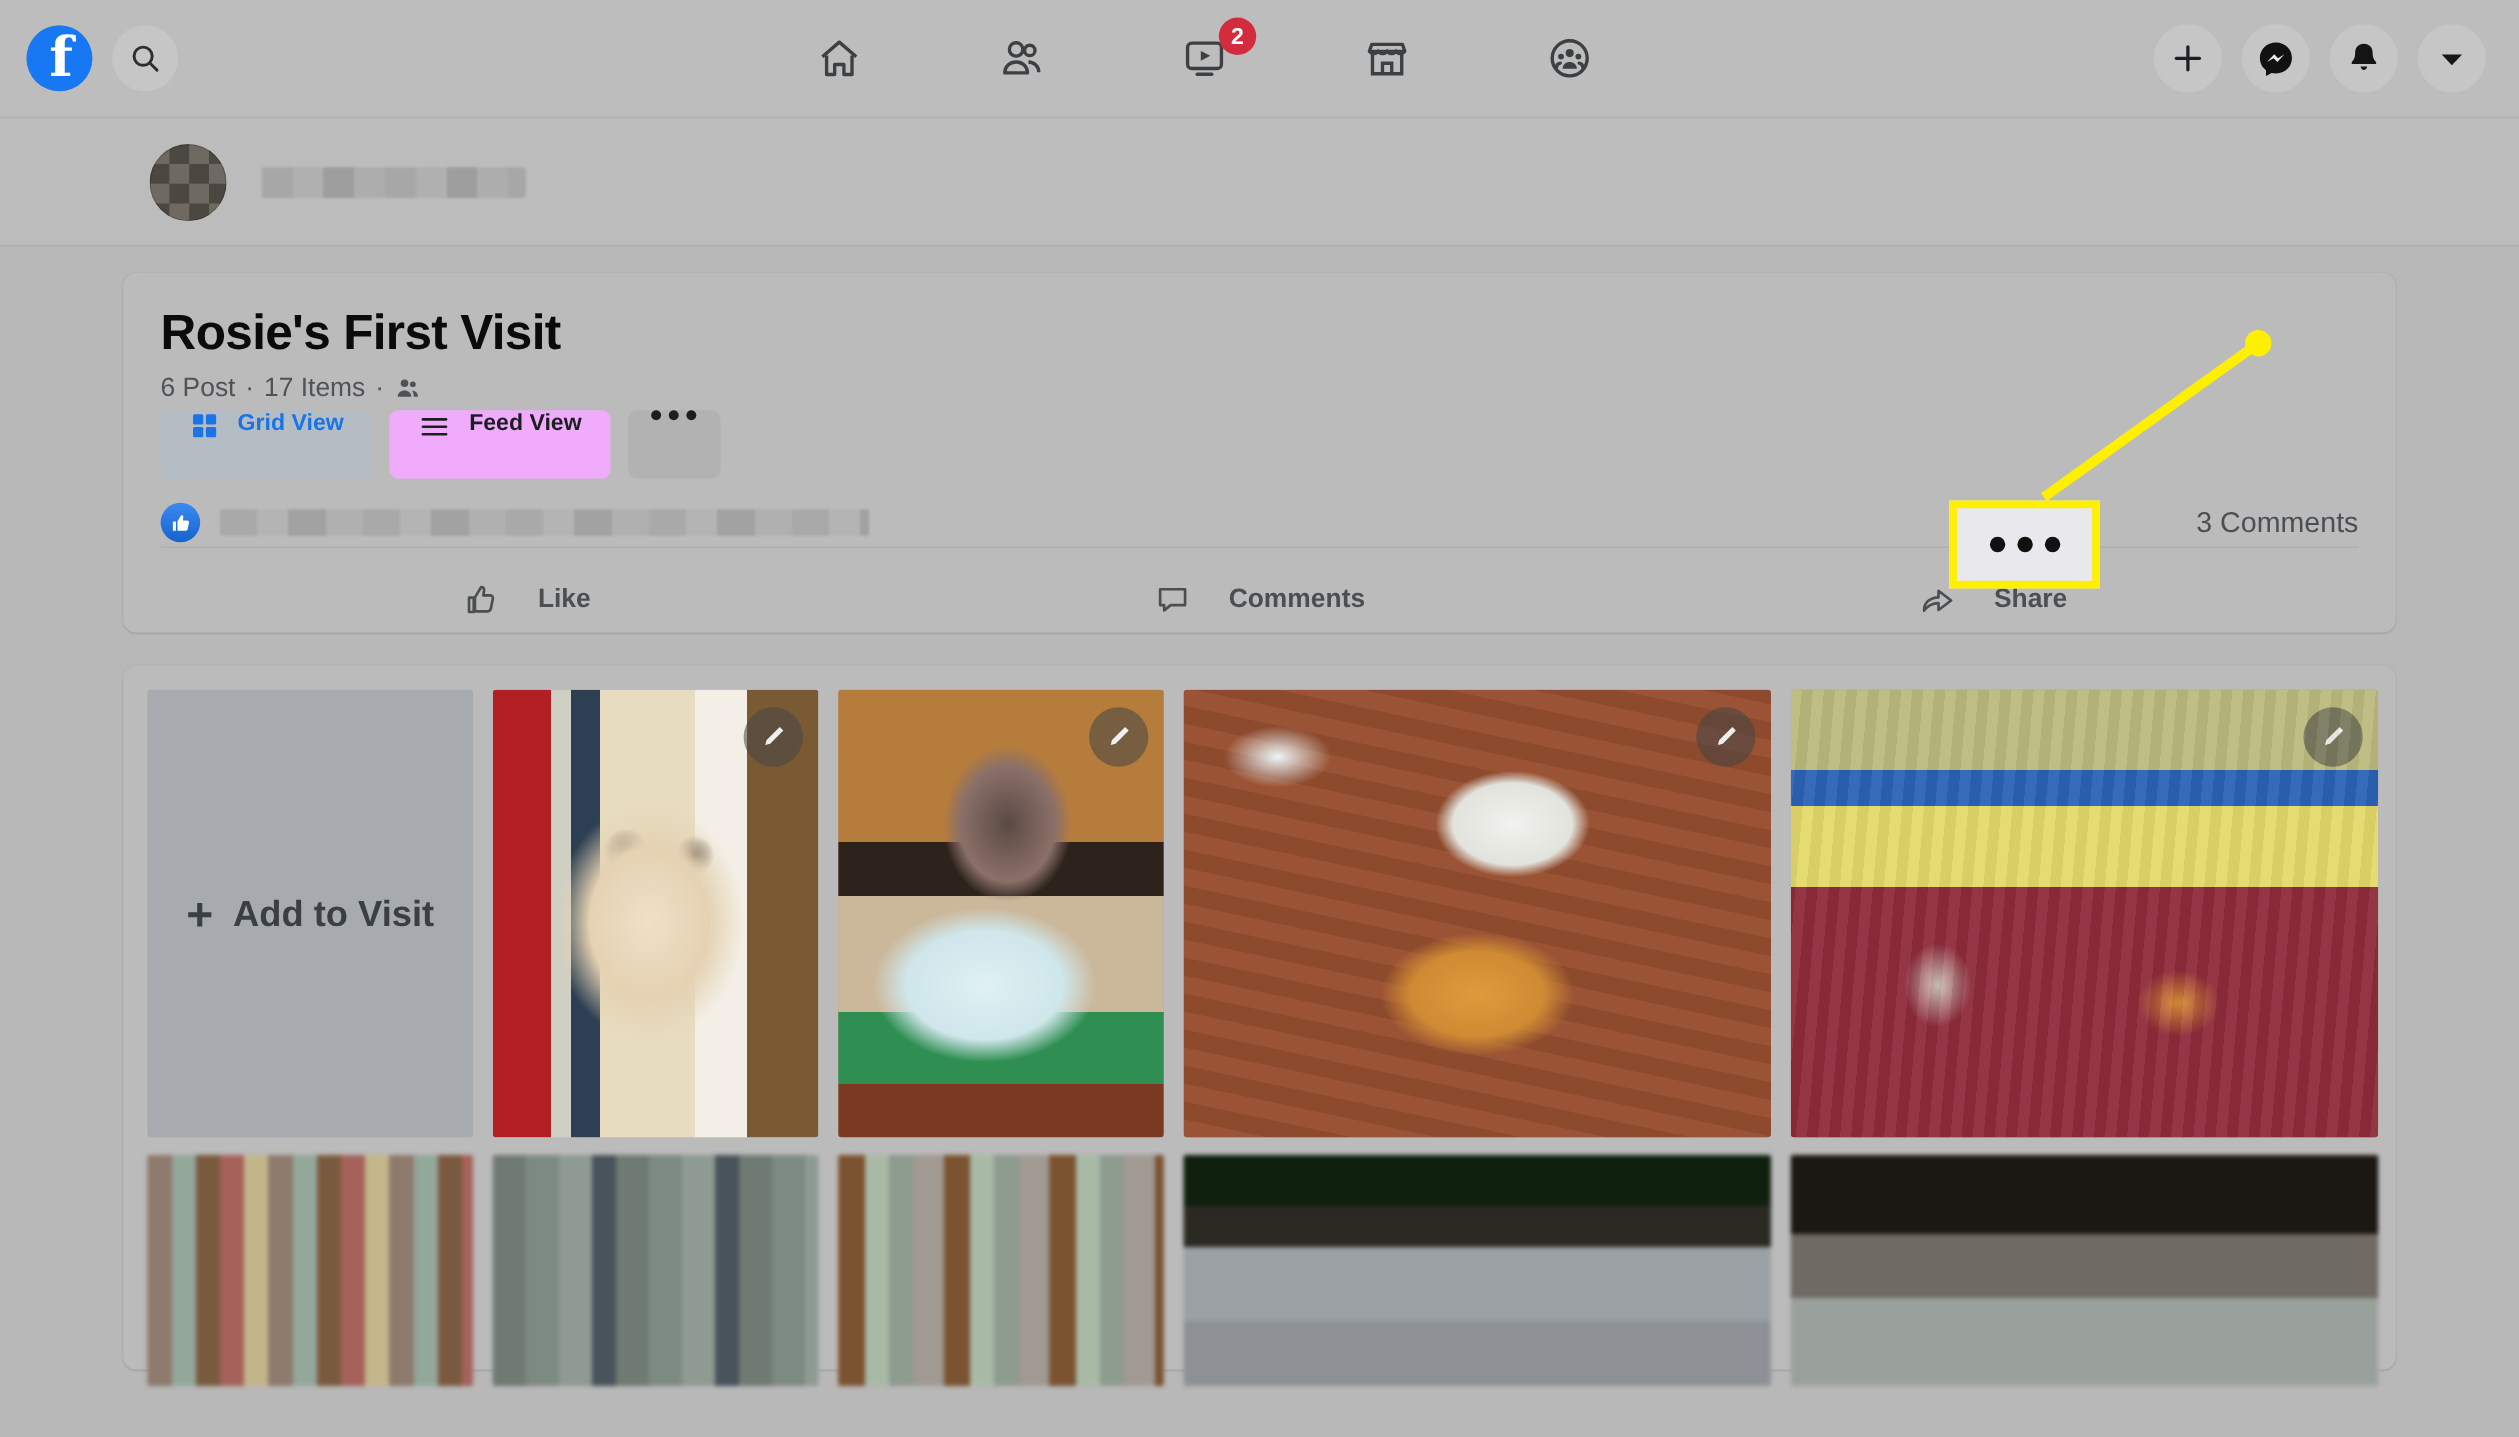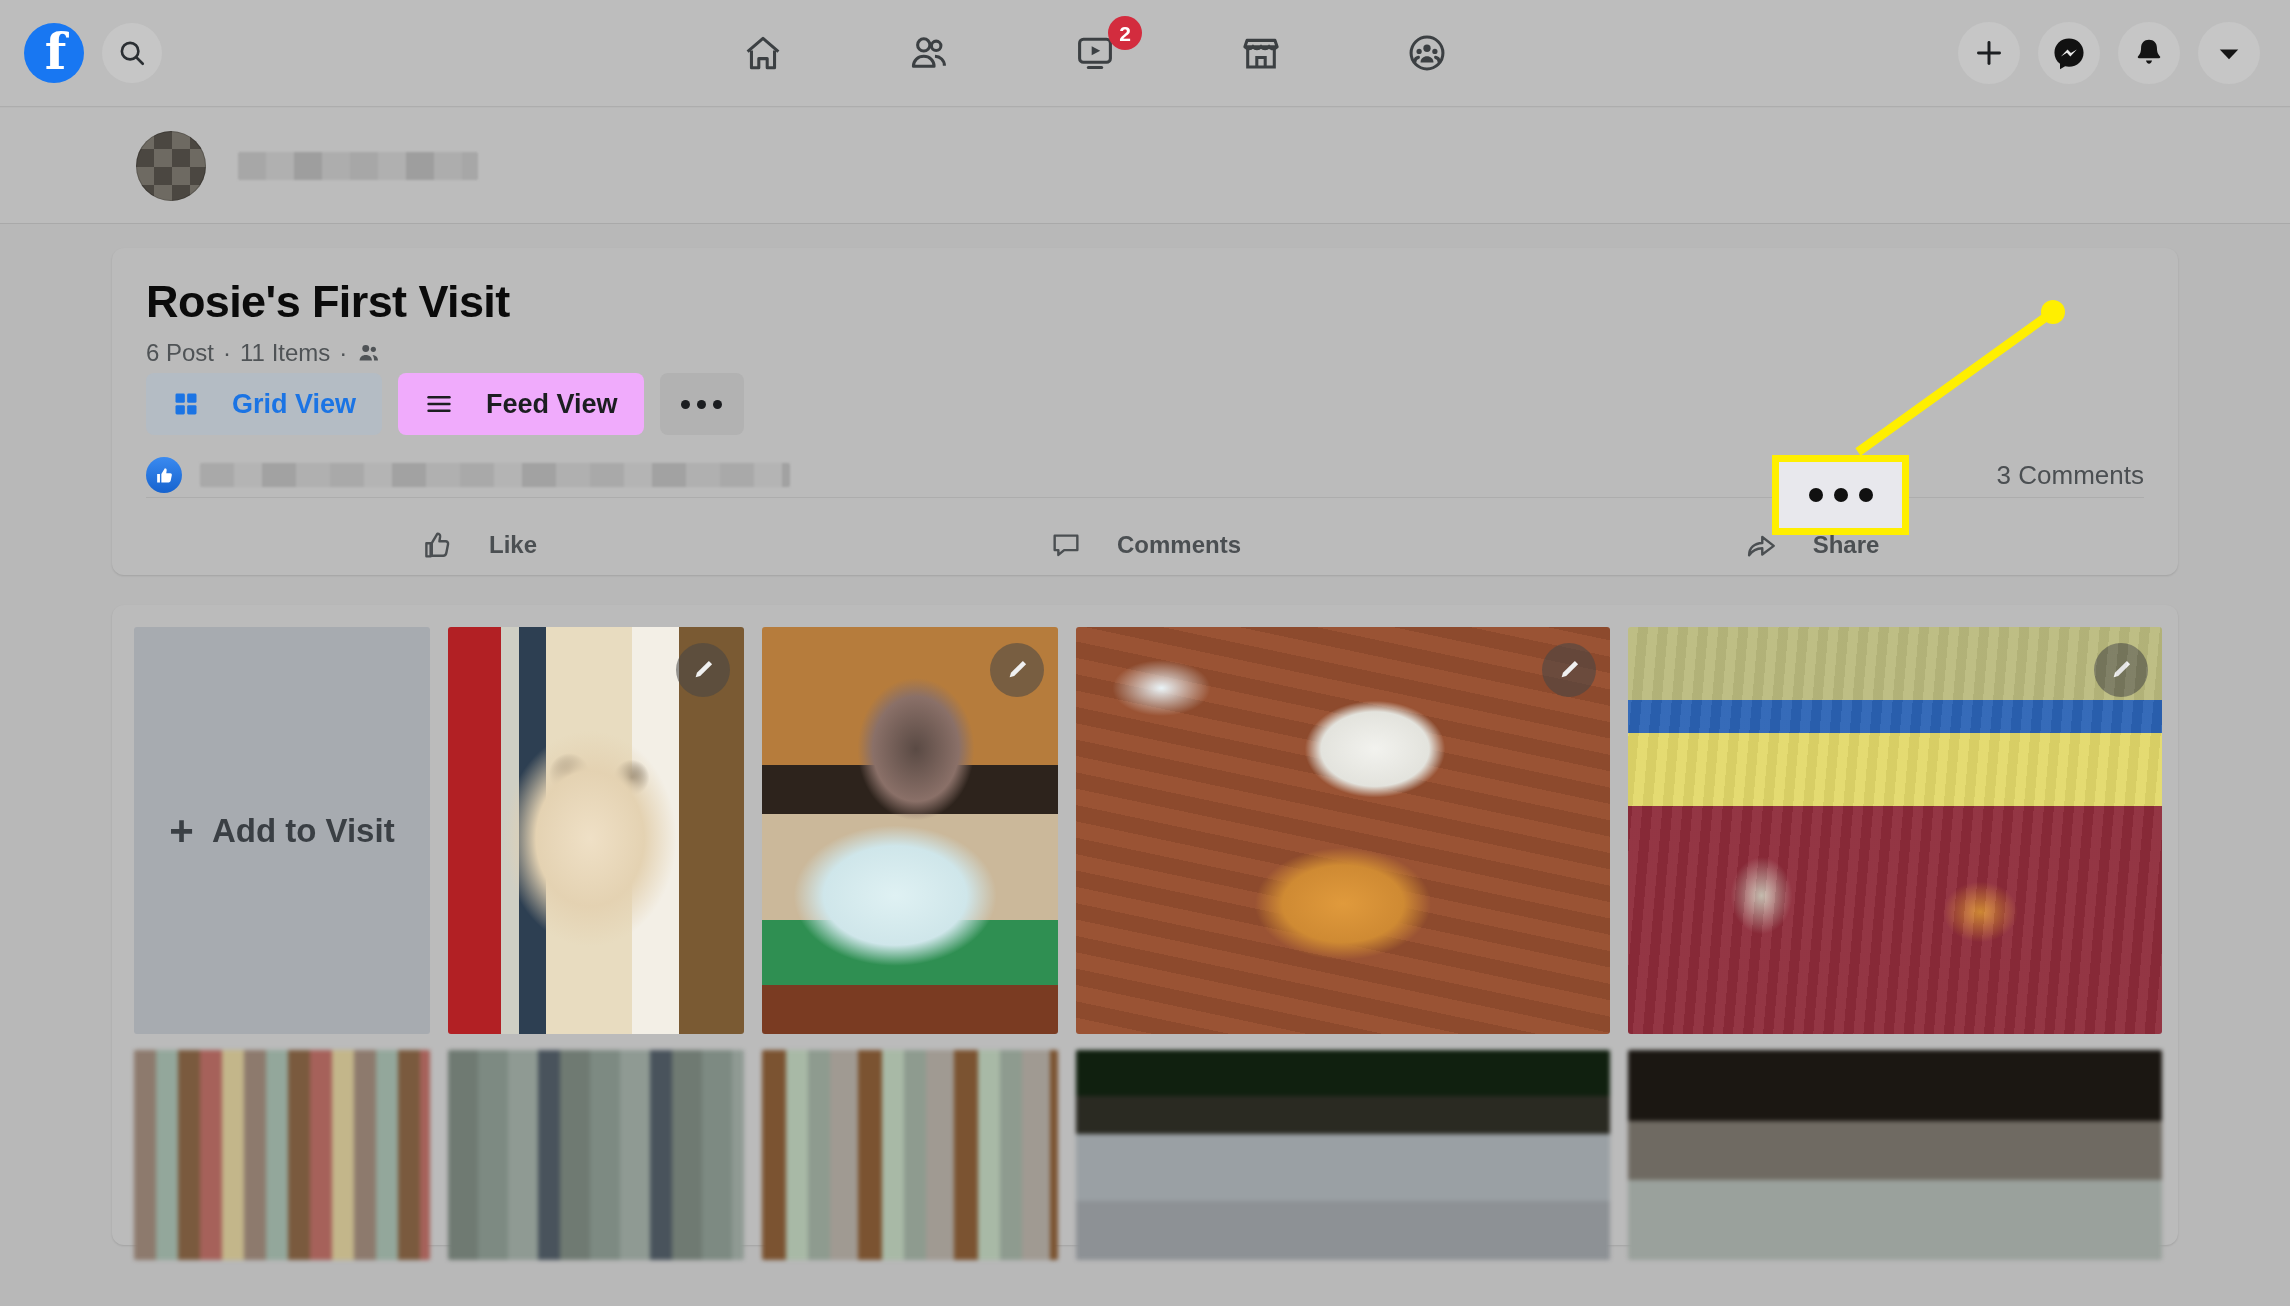--- a/index.html
+++ b/index.html
@@ -187,24 +187,24 @@
   .view-buttons {
     display: flex;
     align-items: center;
     gap: 16px;
     margin-top: 6px;
   }
   .btn {
     height: 62px;
     border-radius: 8px;
     display: flex;
-    align-items: center;
-    gap: 32px;
+    align-items: flex-start;
+    gap: 16px;
     padding: 0 26px;
-    font-size: 27px;
+    font-size: 21px;
     font-weight: bold;
     cursor: pointer;
   }
   .btn-grid {
     background: #b4bcc4;
     color: #1b74e4;
   }
   .btn-feed {
     background: #f0abfc;
     color: #1c1e21;
@@ -524,21 +524,21 @@
 </div>
 
 <div class="card album-card">
 
   <div class="album-head">
     <div>
       <div class="album-title">Rosie's First Visit</div>
       <div class="album-meta">
         <span>6 Post</span>
         <span>·</span>
-        <span>11 Items</span>
+        <span>17 Items</span>
         <span>·</span>
         <svg width="26" height="26" viewBox="0 0 24 24" fill="#4f5356">
           <circle cx="9" cy="7.8" r="3.2"></circle>
             <circle cx="16" cy="8.6" r="2.4"></circle>
           <path d="M3.3 19c0-3.2 2.5-5.2 5.7-5.2S14.7 15.8 14.7 19z"></path>
           <path d="M15.3 13.9c2.8.1 5 1.9 5 5.1h-3.6c0-2-.5-3.6-1.4-5.1z"></path>
         </svg>
       </div>
     </div>
 

